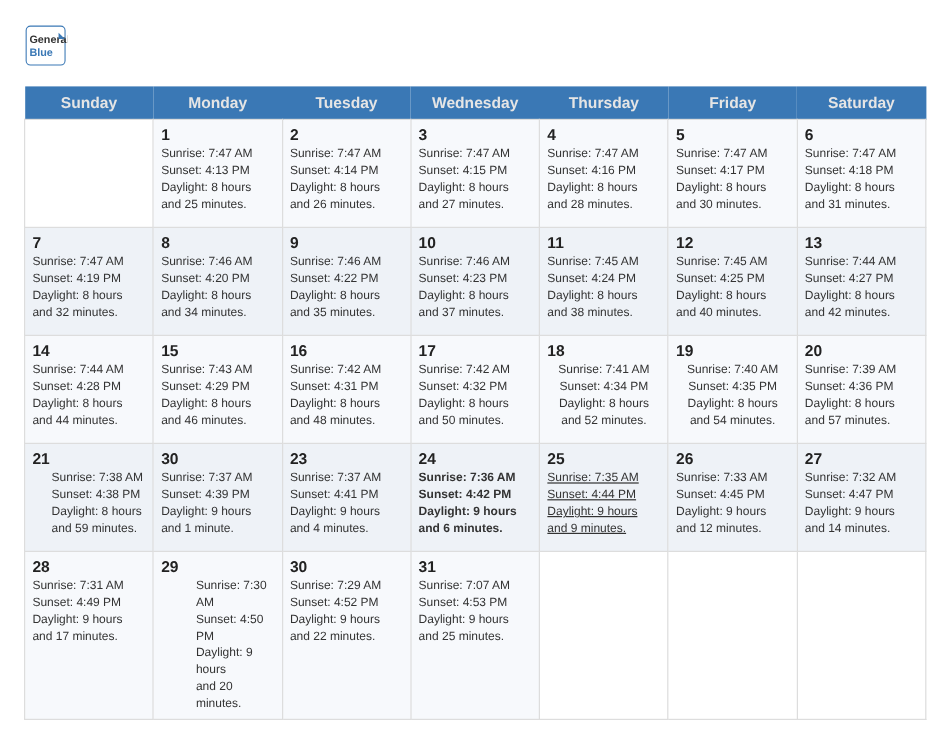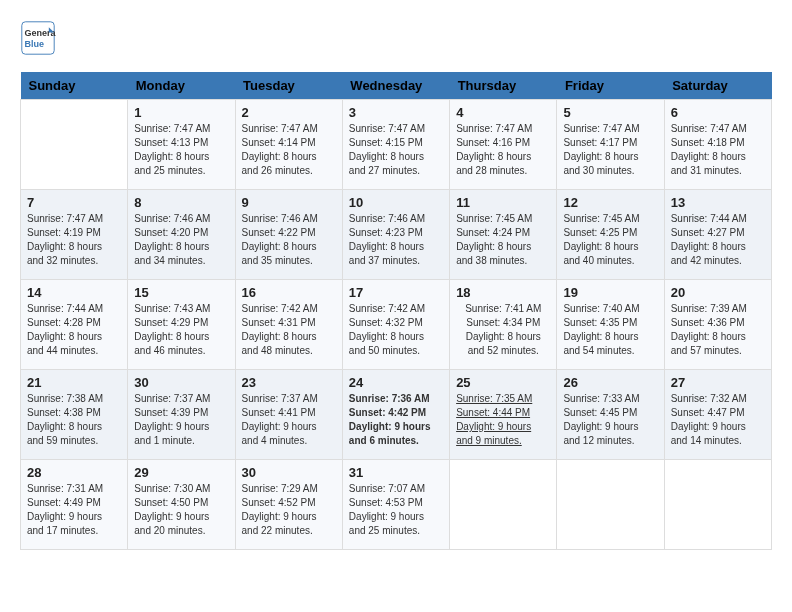--- a/index.html
+++ b/index.html
@@ -35,22 +35,22 @@
       font-size: 15px;
       color: #555;
     }
     table {
       width: 100%;
       border-collapse: collapse;
       font-size: 11px;
     }
     thead tr th {
       background-color: #3a78b5;
-      color: #000000;
-      text-align: left;
+      color: #e5e5e5;
+      text-align: center;
       padding: 6px 8px;
       font-size: 13px;
       font-weight: bold;
     }
     tbody tr td {
       border: 1px solid #ddd;
       vertical-align: top;
       padding: 5px 6px;
       width: 14.28%;
       height: 90px;
@@ -237,37 +237,37 @@
         </td>
         <td>
           <span class="day-num">18</span>
           <div class="cell-info" style="white-space: pre-line; text-align: center;">Sunrise: 7:41 AM
 Sunset: 4:34 PM
 Daylight: 8 hours
 and 52 minutes.</div>
         </td>
         <td>
           <span class="day-num">19</span>
-          <div class="cell-info" style="white-space: pre-line;">Sunrise: 7:40 AM
+          <div class="cell-info" style="white-space: pre-line; text-align: center;">Sunrise: 7:40 AM
 Sunset: 4:35 PM
 Daylight: 8 hours
 and 54 minutes.</div>
         </td>
         <td>
           <span class="day-num">20</span>
           <div class="cell-info" style="white-space: pre-line;">Sunrise: 7:39 AM
 Sunset: 4:36 PM
 Daylight: 8 hours
 and 57 minutes.</div>
         </td>
       </tr>
       <tr>
         <td>
           <span class="day-num">21</span>
-          <div class="cell-info" style="white-space: pre-line;">Sunrise: 7:38 AM
+          <div class="cell-info" style="white-space: pre-line; margin-left: 16px;">Sunrise: 7:38 AM
 Sunset: 4:38 PM
 Daylight: 8 hours
 and 59 minutes.</div>
         </td>
         <td>
           <span class="day-num">30</span>
           <div class="cell-info" style="white-space: pre-line;">Sunrise: 7:37 AM
 Sunset: 4:39 PM
 Daylight: 9 hours
 and 1 minute.</div>
@@ -311,21 +311,21 @@
       <tr>
         <td>
           <span class="day-num">28</span>
           <div class="cell-info" style="white-space: pre-line;">Sunrise: 7:31 AM
 Sunset: 4:49 PM
 Daylight: 9 hours
 and 17 minutes.</div>
         </td>
         <td>
           <span class="day-num">29</span>
-          <div class="cell-info" style="white-space: pre-line;">Sunrise: 7:30 AM
+          <div class="cell-info" style="white-space: pre-line; margin-left: 29px;">Sunrise: 7:30 AM
 Sunset: 4:50 PM
 Daylight: 9 hours
 and 20 minutes.</div>
         </td>
         <td>
           <span class="day-num">30</span>
           <div class="cell-info" style="white-space: pre-line;">Sunrise: 7:29 AM
 Sunset: 4:52 PM
 Daylight: 9 hours
 and 22 minutes.</div>

